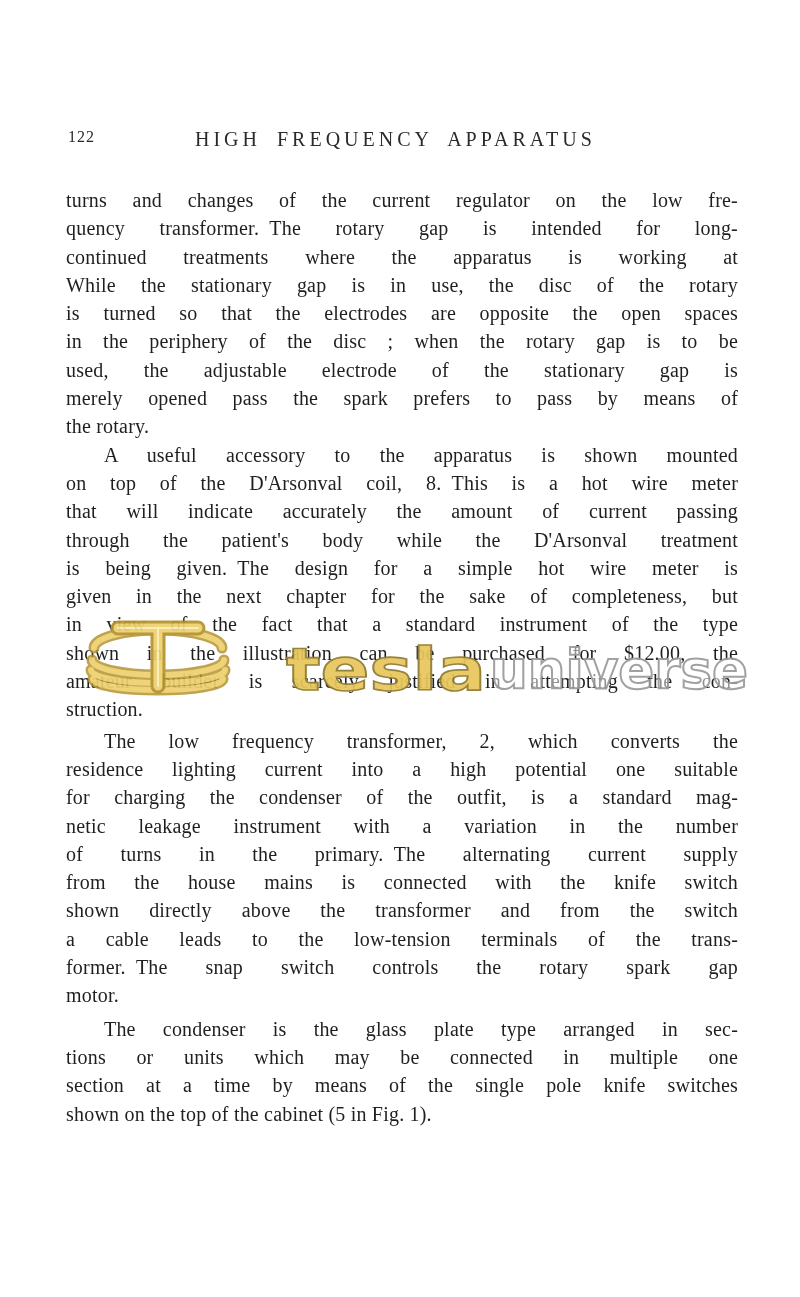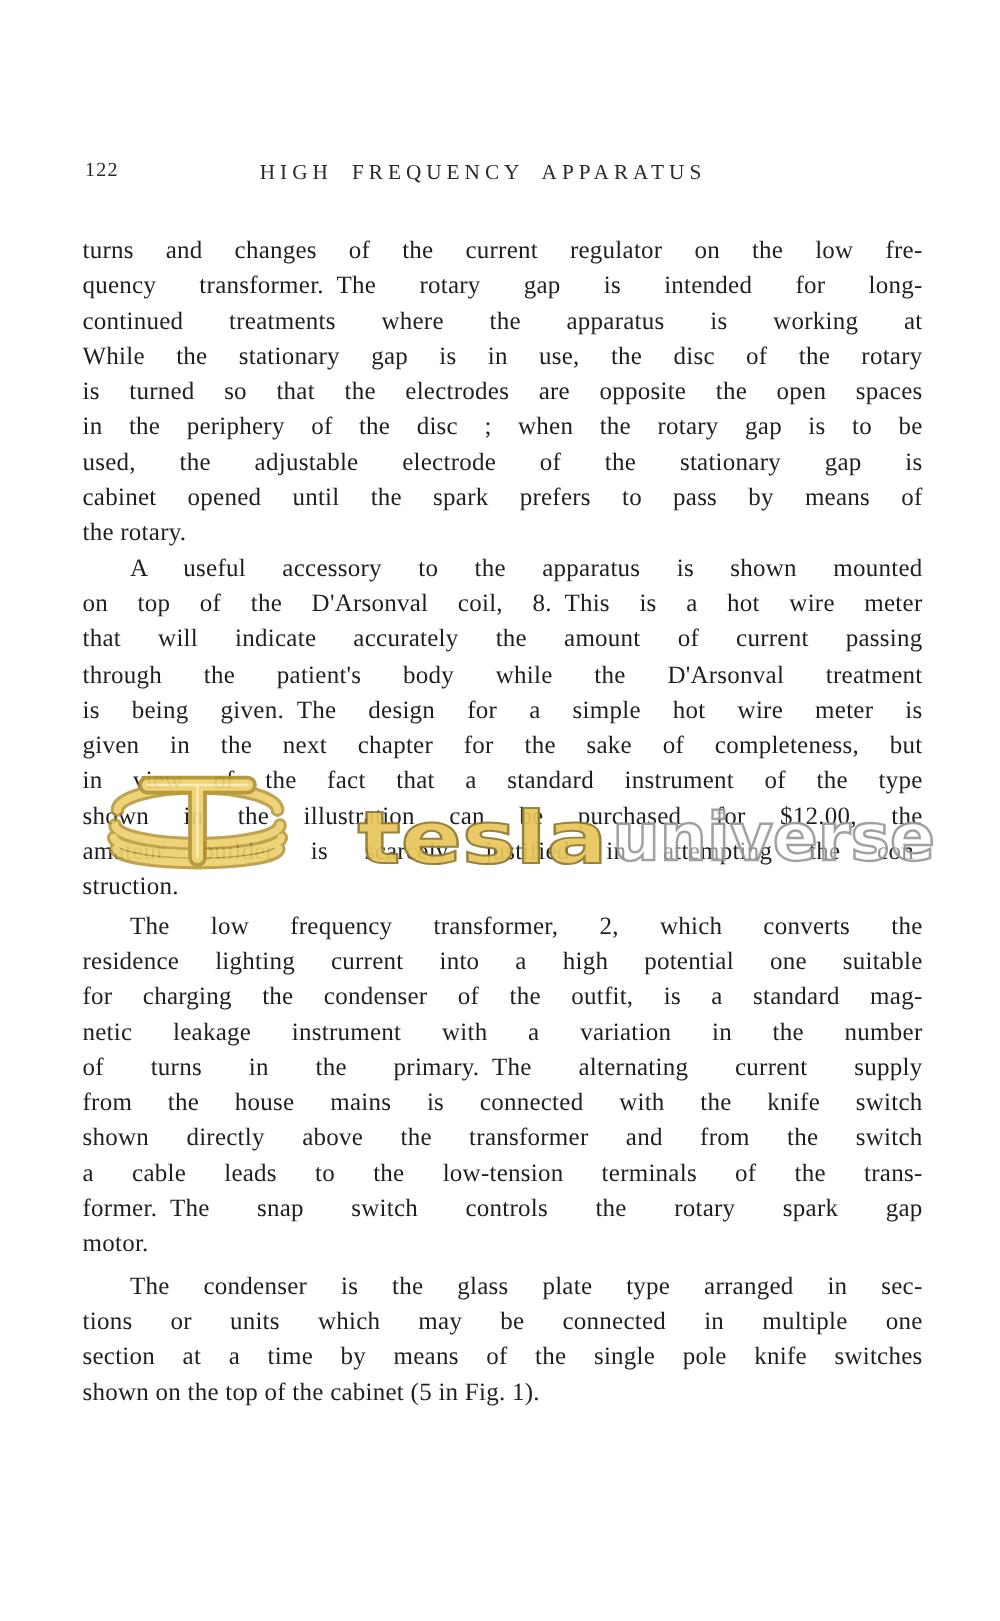--- a/index.html
+++ b/index.html
@@ -14,22 +14,22 @@
   .running-head{
     position:absolute;
     left:66px;top:128px;width:672px;height:22px;
   }
   .page-number{
     position:absolute;left:2px;top:0;
     font-size:16px;letter-spacing:1px;color:#2a2a2a;text-align:right;
   }
   .running-title{
     position:absolute;left:129px;top:0;width:370px;
-    text-align:right;
-    font-size:17px;letter-spacing:4px;word-spacing:7px;color:#2a2a2a;
+    text-align:center;
+    font-size:20px;letter-spacing:4px;word-spacing:7px;color:#2a2a2a;
     white-space:nowrap;
   }
   .body-text{
     position:absolute;
     left:66px;top:186px;width:672px;
     font-size:20px;line-height:28.3px;letter-spacing:0.2px;
   }
   .para{margin:0;}
   .para:nth-child(3){margin-top:3px;}
   .para:nth-child(4){margin-top:5px;}
@@ -64,21 +64,21 @@
 
   <div class="body-text" id="text-col">
       <div class="para">
         <div class="line first">turns and changes of the current regulator on the low fre-</div>
         <div class="line">quency transformer. The rotary gap is intended for long-</div>
         <div class="line">continued treatments where the apparatus is working at</div>
         <div class="line">While the stationary gap is in use, the disc of the rotary</div>
         <div class="line">is turned so that the electrodes are opposite the open spaces</div>
         <div class="line">in the periphery of the disc ; when the rotary gap is to be</div>
         <div class="line">used, the adjustable electrode of the stationary gap is</div>
-        <div class="line">cabinet opened until the spark prefers to pass by means of</div>
+        <div class="line">merely opened pass the spark prefers to pass by means of</div>
         <div class="line last">the rotary.</div>
       </div>
       <div class="para indent">
         <div class="line first">A useful accessory to the apparatus is shown mounted</div>
         <div class="line">on top of the D'Arsonval coil, 8. This is a hot wire meter</div>
         <div class="line">that will indicate accurately the amount of current passing</div>
         <div class="line">through the patient's body while the D'Arsonval treatment</div>
         <div class="line">is being given. The design for a simple hot wire meter is</div>
         <div class="line">given in the next chapter for the sake of completeness, but</div>
         <div class="line">in view of the fact that a standard instrument of the type</div>

